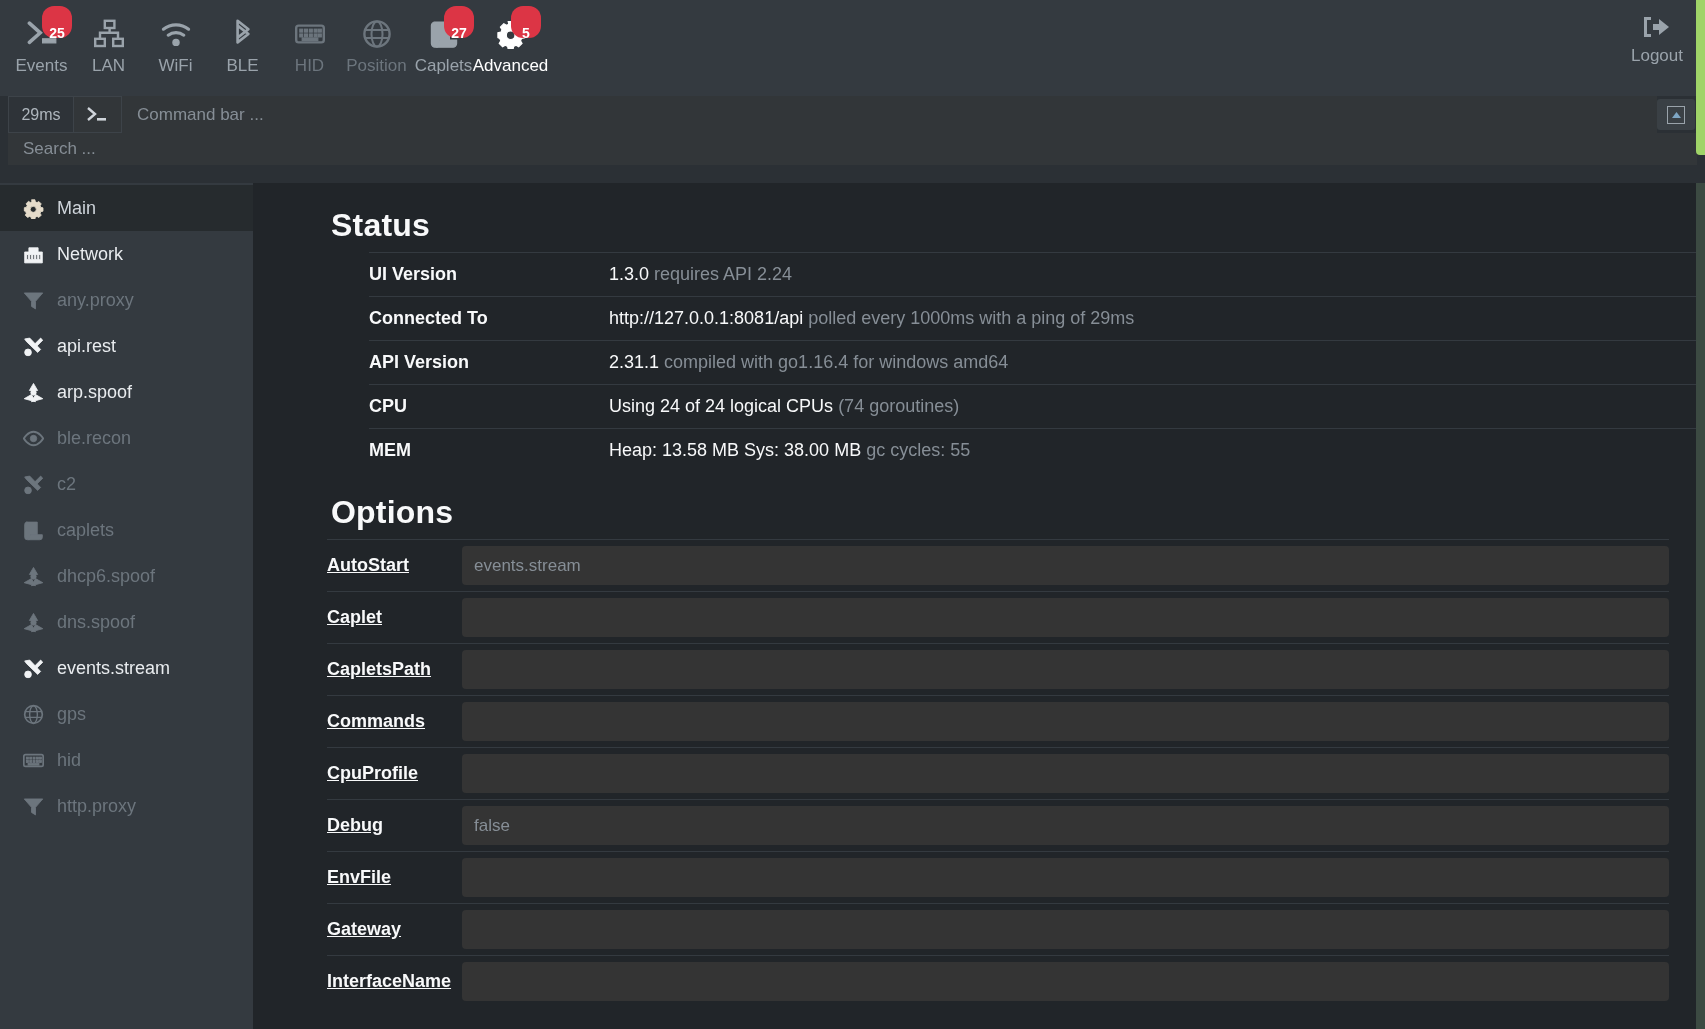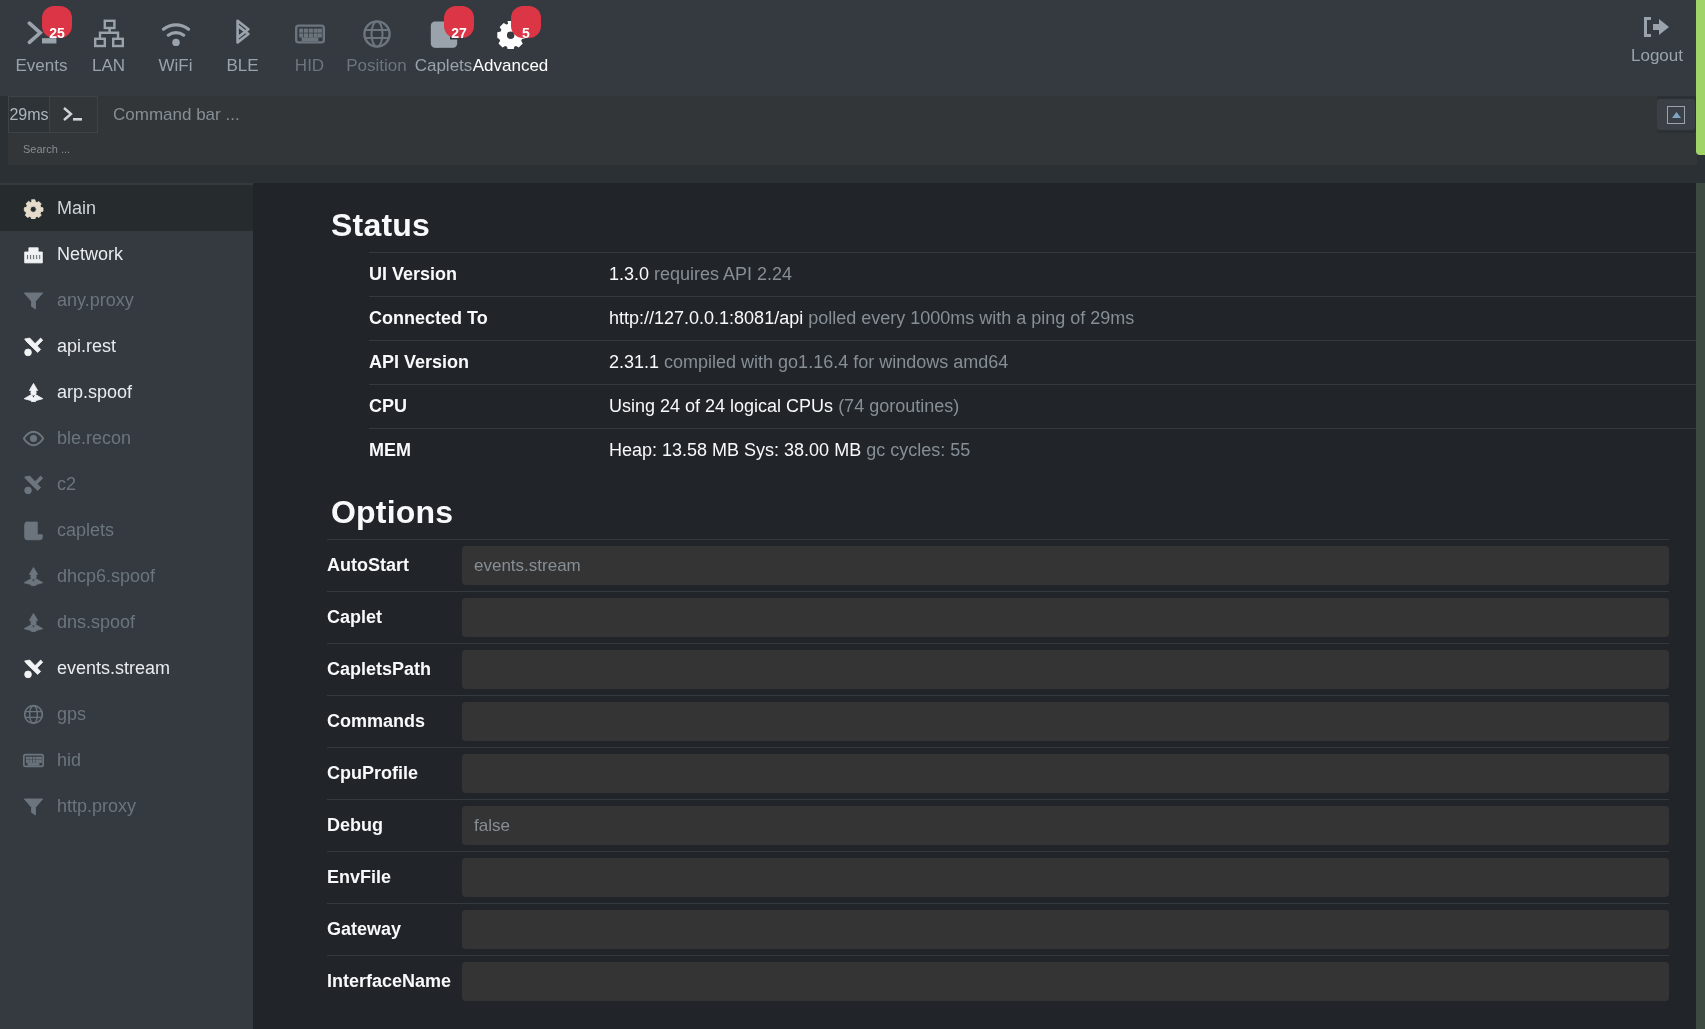--- a/index.html
+++ b/index.html
@@ -85,21 +85,21 @@
 
   
   .cmdrow {
     height: 37px;
     display: flex;
     align-items: stretch;
     background: #2b3035;
     padding: 0 8px;
   }
   .cmd-ping {
-    width: 42px;
+    width: 66px;
     background: #2e3338;
     border: 1px solid #3d4349;
     color: #aeb6bd;
     font-size: 16px;
     display: flex; align-items: center; justify-content: center;
   }
   .cmd-prompt {
     width: 48px;
     background: #323639;
     border: 1px solid #3d4349;
@@ -135,21 +135,21 @@
   .searchrow {
     height: 36px;
     background: #2b3035;
     padding: 0 8px 4px 8px;
   }
   .search-input {
     width: 100%; height: 100%;
     background: #323639;
     border: none; outline: none;
     color: #d946ef;
-    font-size: 11px;
+    font-size: 17px;
     padding-left: 15px;
     font-family: "Liberation Sans", sans-serif;
   }
   .search-input::placeholder { color: #868e96; }
 
   .gap-strip { height: 14px; background: #2b3035; }
 
   
   .body {
     display: flex;
@@ -219,21 +219,21 @@
     font-size: 18px;
     font-weight: 700;
     color: #f8f9fa;
     padding-left: 10px;
   }
   td.v { font-size: 18px; color: #f8f9fa; }
   .muted { color: #868e96; }
 
   table.opts { width: 100%; border-collapse: collapse; table-layout: fixed; }
   table.opts tr { border-top: 1px solid #343a40; }
-  table.opts td { padding: 6px 0; vertical-align: middle; }
+  table.opts td { padding: 6px 0; vertical-align: middle; text-decoration: underline; }
   td.ok {
     width: 135px;
     font-size: 18px;
     font-weight: 700;
     color: #f8f9fa;
     padding-left: 10px;
   }
   td.ov { padding-left: 6px; }
   .opt-input {
     width: 100%;

